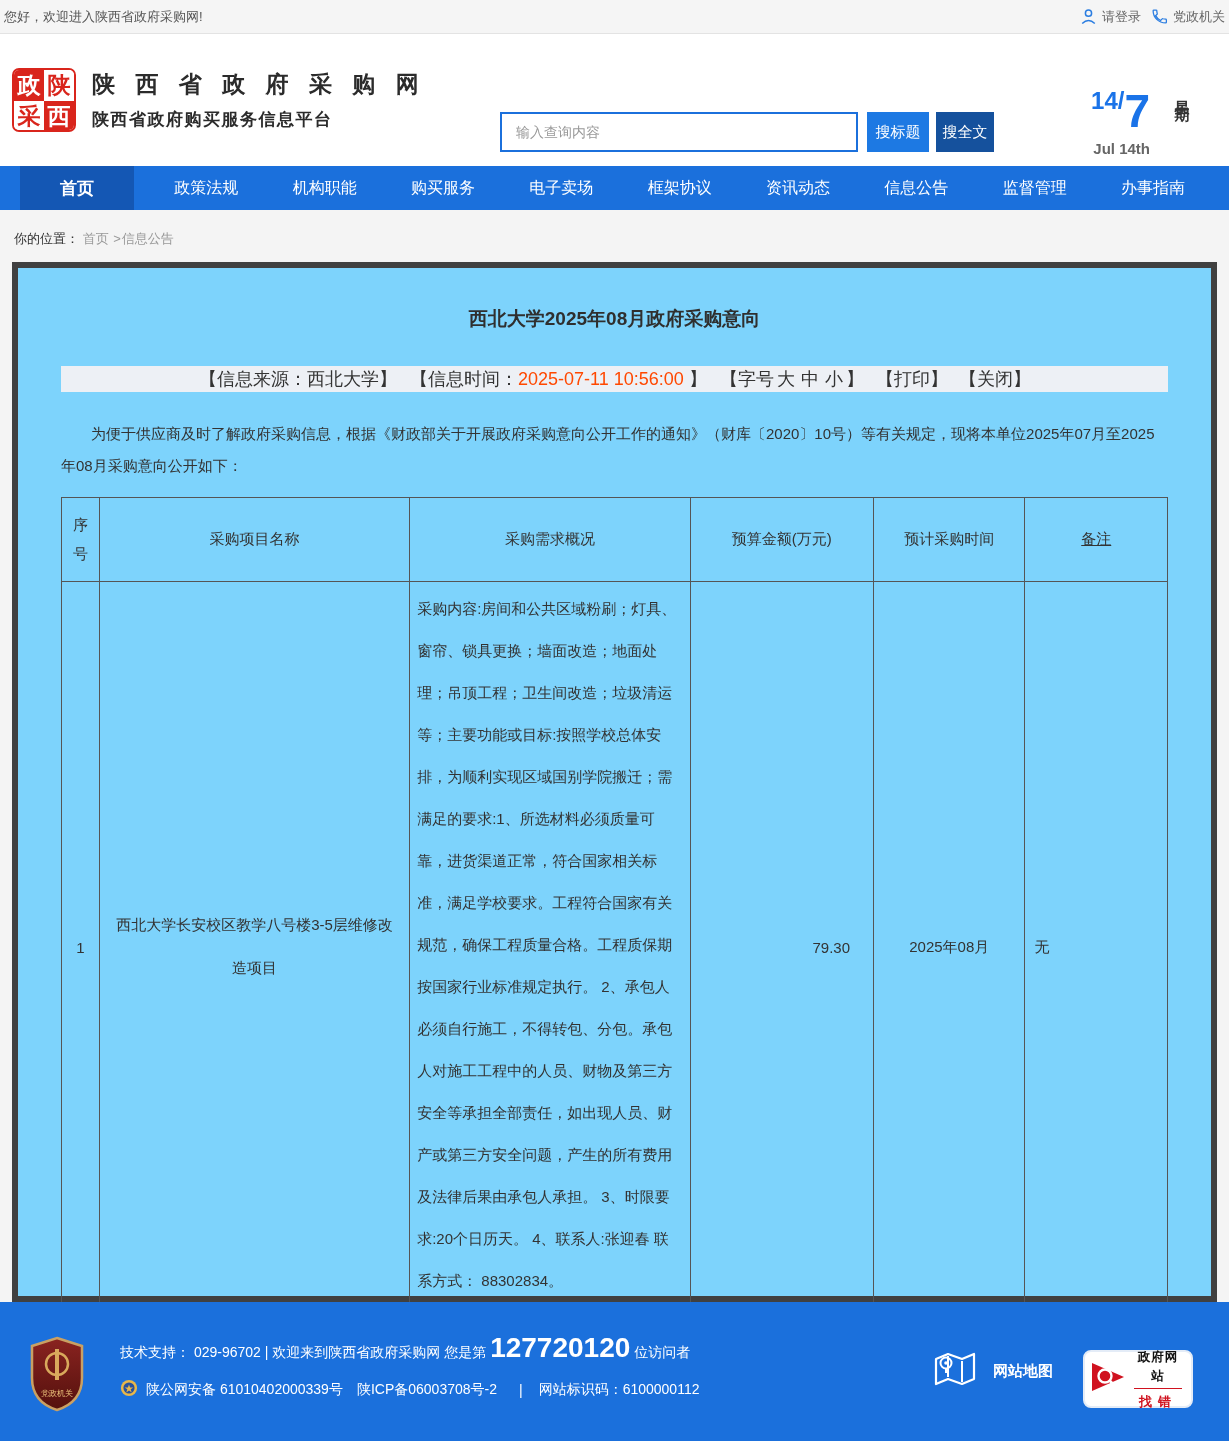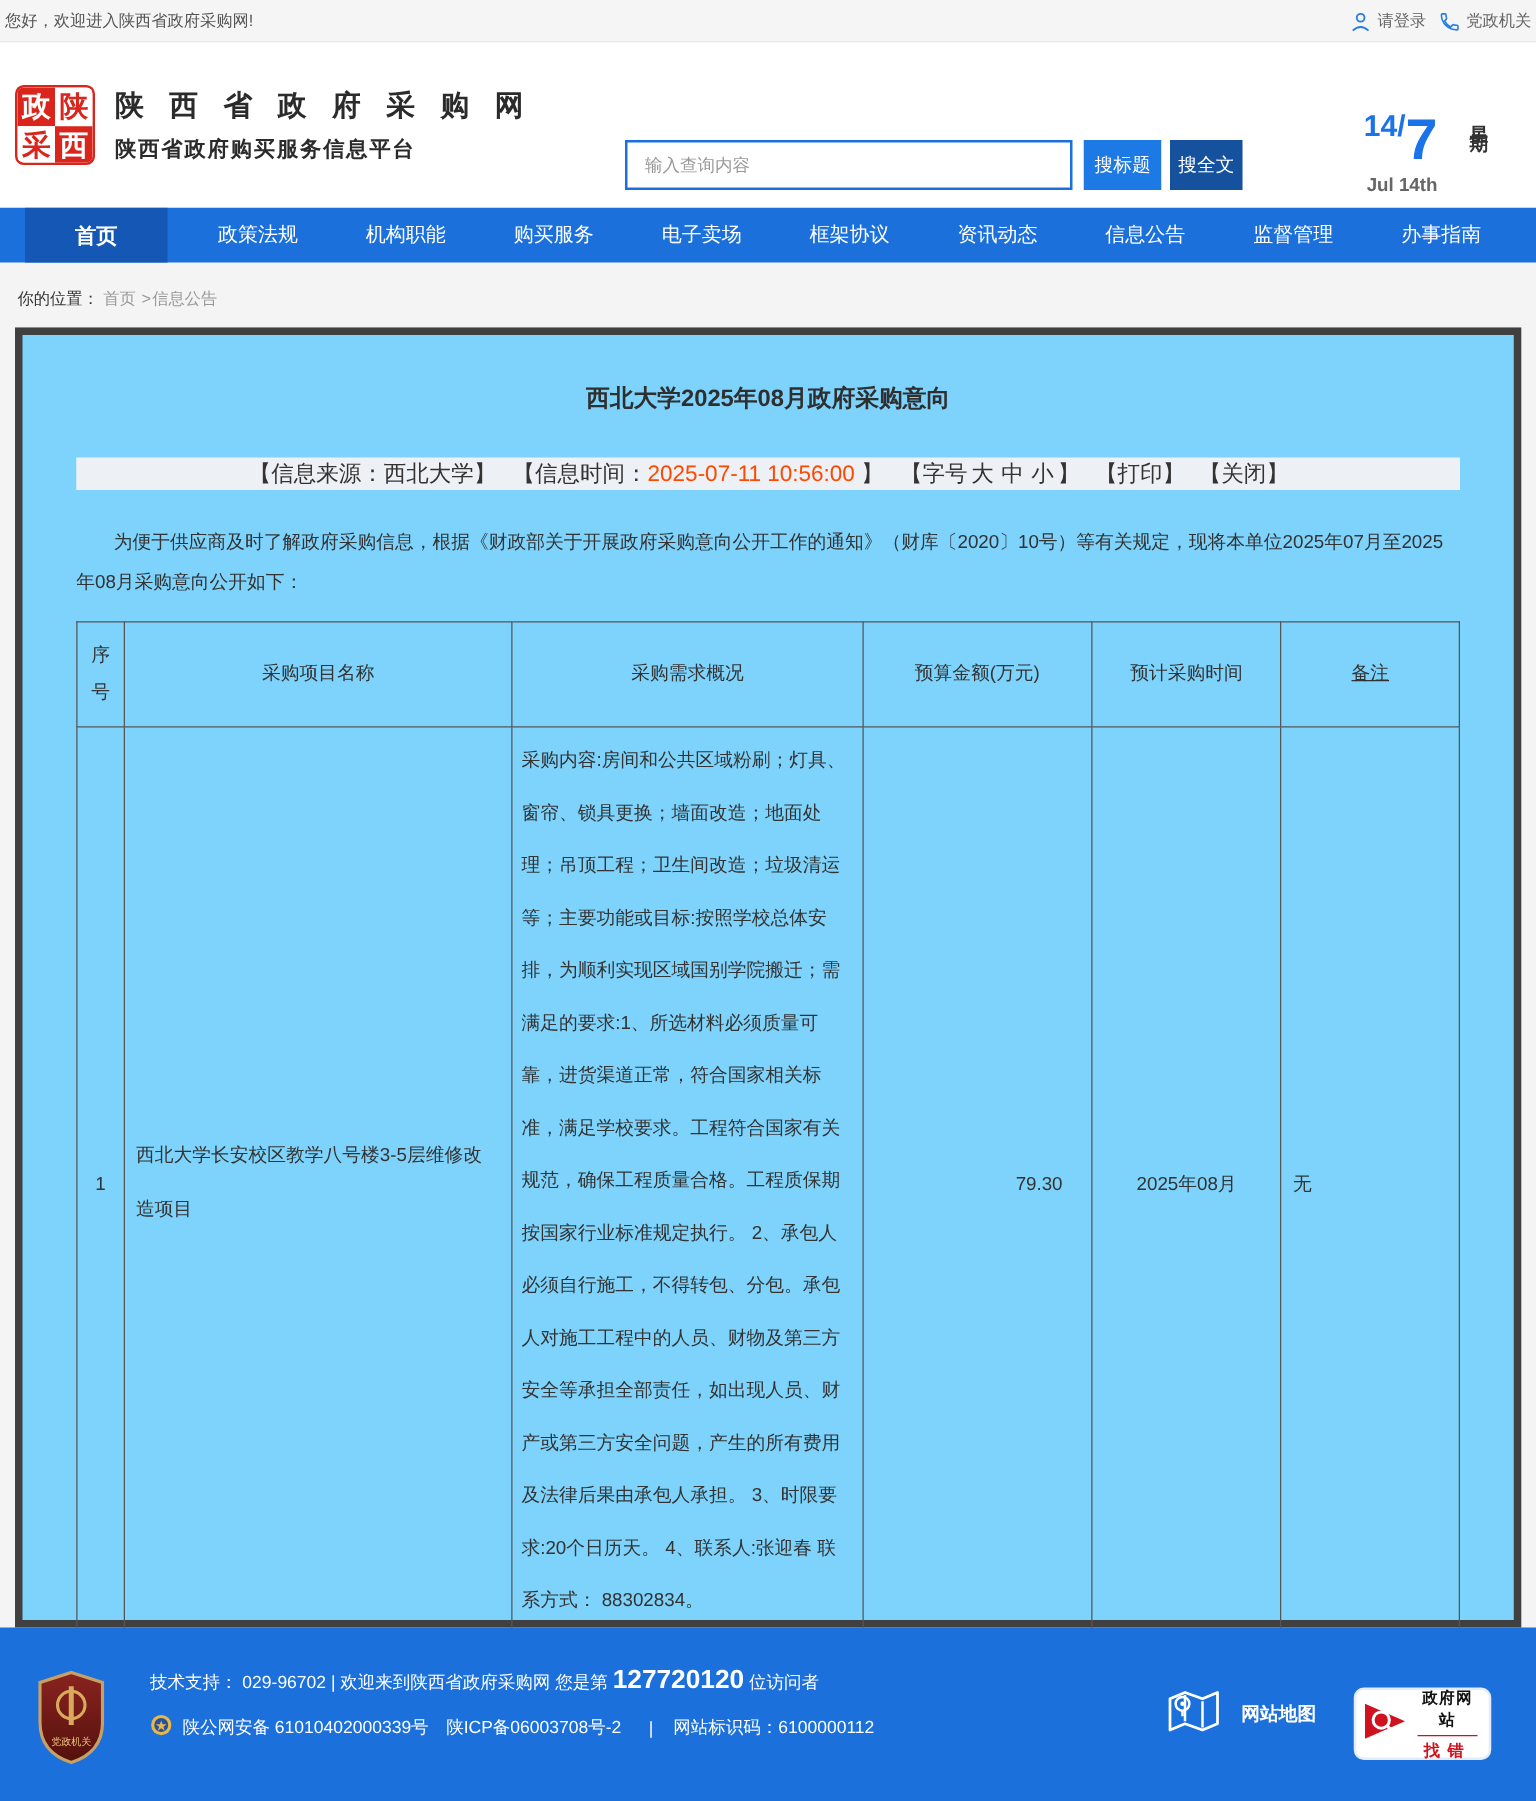--- a/index.html
+++ b/index.html
@@ -3,21 +3,21 @@
 <meta charset="utf-8">
 <style>
   * { margin:0; padding:0; box-sizing:border-box; }
   html,body { width:1229px; background:#f4f4f4; font-family:"Liberation Sans","DejaVu Sans",sans-serif; color:#333; }
   body { height:1441px; overflow:hidden; position:relative; }
 
   
   .topbar { height:34px; background:#f5f5f5; border-bottom:1px solid #e3e3e3;
     display:flex; align-items:center; justify-content:space-between; padding:0 4px; font-size:13px; color:#555; }
   .topbar-right { display:flex; align-items:center; gap:10px; color:#666; }
-  .topbar-right .grp { display:flex; align-items:flex-end; gap:5px; cursor:pointer; }
+  .topbar-right .grp { display:flex; align-items:center; gap:5px; cursor:pointer; }
   .topbar-right svg { display:block; }
 
   
   .header { height:132px; background:#fff; position:relative; }
   .brand { position:absolute; left:12px; top:34px; display:flex; align-items:center; gap:16px; }
   .seal { width:64px; height:64px; border:2px solid #d9251c; border-radius:7px; overflow:hidden;
     display:grid; grid-template-columns:1fr 1fr; grid-template-rows:1fr 1fr; background:#fff; }
   .seal span { display:flex; align-items:center; justify-content:center; font-size:23px; font-weight:bold; }
   .seal .red { background:#d9251c; color:#fff; }
   .seal .white { background:#fff; color:#d9251c; }
@@ -61,36 +61,36 @@
   table.pur { width:100%; border-collapse:collapse; margin-top:16px; font-size:15px; color:#333; }
   table.pur th, table.pur td { border:1px solid #555; font-weight:normal; }
   table.pur th { height:84px; text-align:center; vertical-align:middle; line-height:1.9; padding:0 6px; }
   th.h-no { width:38px; padding:0 11px; }
   th.h-name { width:314px; }
   th.h-demand { width:283px; }
   th.h-budget { width:185px; }
   th.h-time { width:153px; }
   th.h-remark { width:144px;text-decoration:underline; }
   td.c-no { text-align:center; vertical-align:middle; }
-  td.c-name { padding:27px 9px; line-height:2.85; vertical-align:middle; }
+  td.c-name { padding:27px 9px; line-height:2.85; vertical-align:middle;text-align:center; }
   td.c-demand { padding:6px 7px 10px; line-height:2.8; vertical-align:top; }
   td.c-budget { text-align:right; padding-right:23px; vertical-align:middle; }
   td.c-time { text-align:center; vertical-align:middle; }
   td.c-remark { text-align:left; padding-left:9px; vertical-align:middle; }
 
   .closing { margin-top:42px; font-size:15px; text-indent:2em; color:#333; }
   .sig { text-align:right; font-size:15px; margin-top:26px; }
   .sig-date { text-align:right; font-size:15px; margin-top:24px; }
 
   
   .footer { position:absolute; left:0; bottom:0; width:1229px; height:139px; background:#1b70dc; color:#fff; }
   .f-shield { position:absolute; left:30px; top:34px; width:54px; height:76px; }
   .f-shield .badge-label { position:absolute; left:0; right:0; bottom:13px; text-align:center; font-size:8px; color:#ecc27a; letter-spacing:0; }
   .f-text { position:absolute; left:120px; top:30px; display:flex; flex-direction:column; gap:15px; font-size:14px; }
-  .f-line2 b { font-size:21px; margin:0 4px; }
+  .f-line2 b { font-size:28px; margin:0 4px; }
   .f-line3 { display:flex; align-items:center; gap:8px; }
   .f-line3 .part { margin-right:6px; }
   .f-line3 .bar { margin:0 8px; }
   .f-sitemap { position:absolute; right:176px; top:48px; display:flex; align-items:center; gap:16px; cursor:pointer; }
   .f-sitemap .txt { font-size:15px; font-weight:bold; }
   .errbox { position:absolute; right:36px; top:48px; width:110px; height:58px; background:#fff; border:2px solid #e4ecf7;
     border-radius:8px; display:flex; align-items:center; padding:0 7px; cursor:pointer; }
   .errbox .col { margin-left:6px; text-align:center; flex:1; }
   .errbox .t1 { color:#111; font-size:12.5px; font-weight:bold; letter-spacing:1px; }
   .errbox .rule { border-top:1.5px solid #d0121f; margin:3px 2px; }

